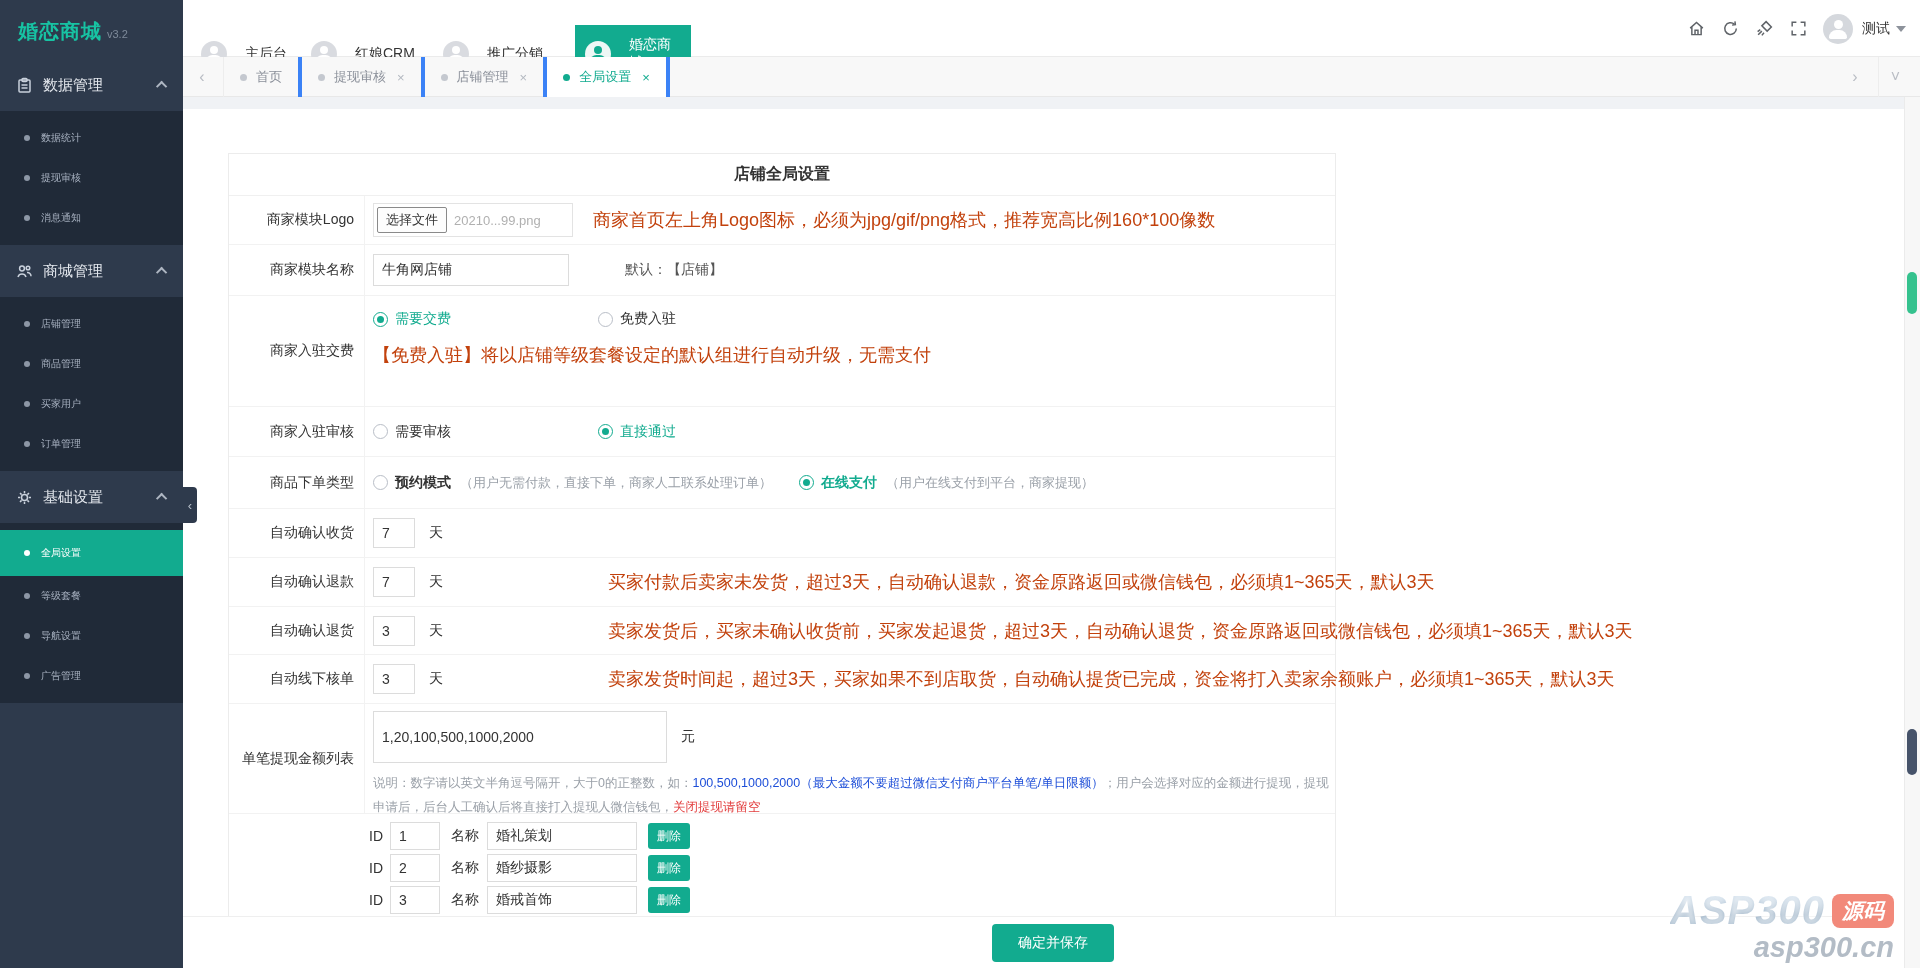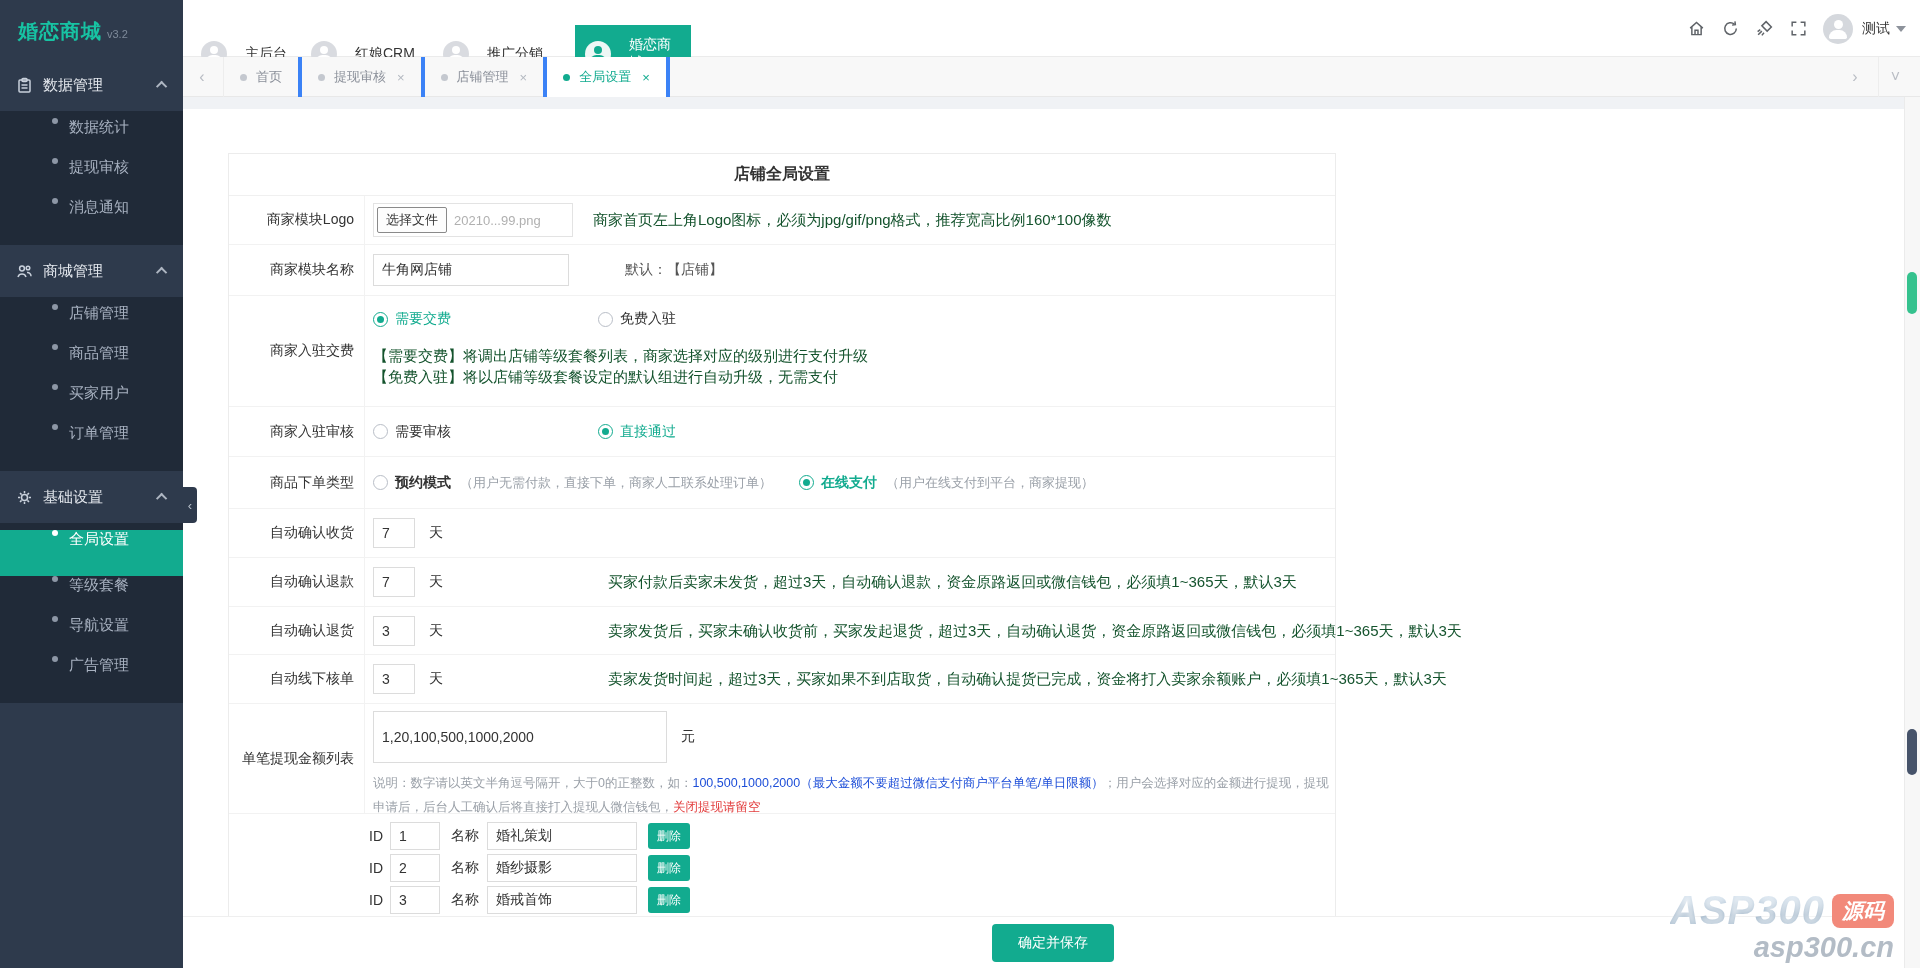--- a/index.html
+++ b/index.html
@@ -9,21 +9,21 @@
 
   
   .sidebar { position:absolute; left:0; top:0; width:183px; height:968px; background:#2e3a4c; z-index:4; }
   .logo-bar { height:59px; display:flex; align-items:baseline; padding:18px 0 0 18px; }
   .logo-title { color:#17c3a3; font-size:20px; font-weight:bold; letter-spacing:1px; }
   .logo-ver { color:#7e8a9a; font-size:11px; margin-left:5px; }
   .sec-hd { height:52px; display:flex; align-items:center; padding:0 16px; color:#e4e8ee; font-size:15px; cursor:pointer; }
   .sec-hd .s-ic { width:17px; height:17px; margin-right:10px; flex:none; }
   .chev-up { margin-left:auto; width:8px; height:8px; border-left:2px solid #aeb6c2; border-top:2px solid #aeb6c2; transform:rotate(45deg) translateY(2px); }
   .side-group { background:#202a38; padding:7px 0; }
-  .side-item { height:40px; display:flex; align-items:flex-start; padding-left:52px; color:#a7b1c0; font-size:15px; cursor:pointer; }
+  .side-item { height:40px; display:flex; align-items:center; padding-left:24px; color:#a7b1c0; font-size:10px; cursor:pointer; }
   .side-item .dot { width:6px; height:6px; border-radius:50%; background:#8d97a6; margin-right:11px; flex:none; }
   .side-item.active { background:#12ab8f; color:#fff; height:46px; }
   .side-item.active .dot { background:#fff; }
   .collapse-handle { position:absolute; left:183px; top:487px; width:14px; height:36px; background:#2e3a4c;
         border-radius:0 4px 4px 0; color:#b6bfca; display:flex; align-items:center; justify-content:center;
         font-size:13px; z-index:6; cursor:pointer; }
 
   
   .topnav { position:absolute; left:183px; top:0; right:0; height:57px; background:#fff; border-bottom:1px solid #ebebeb; z-index:3; }
   .app-tab { position:absolute; top:0; height:57px; display:flex; align-items:center; gap:18px; font-size:14px; color:#333; cursor:pointer; padding:16px 10px;margin-top:25px; }
@@ -57,21 +57,21 @@
 
   
   .content { position:absolute; left:183px; top:97px; right:0; bottom:0; background:#f0f2f5; }
   .panel { position:absolute; left:0; top:12px; right:16px; bottom:0; background:#fff; }
   .card { position:absolute; left:45px; top:44px; width:1108px; background:#fff; border:1px solid #ececec; }
   .title-row { height:42px; display:flex; align-items:center; justify-content:center; font-size:16px; font-weight:bold; color:#333; border-bottom:1px solid #f0f0f0; }
   .row { display:flex; border-bottom:1px solid #f2f2f2; }
   .lc { width:136px; flex:none; display:flex; align-items:center; justify-content:flex-end; padding-right:10px; font-size:14px; color:#333; border-right:1px solid #f2f2f2; }
   .cc { flex:1; position:relative; display:flex; align-items:center; padding-left:8px; }
   .cc.block { display:block; padding-top:0; }
-  .hint { font-size:15px; color:#14532d; white-space:nowrap; }
+  .hint { font-size:18px; color:#c2410c; white-space:nowrap; }
   .far-hint { position:absolute; left:243px; top:50%; transform:translateY(-50%); }
   .inp { border:1px solid #dcdcdc; height:32px; font-size:14px; color:#333; padding:0 8px; background:#fff; font-family:inherit; }
   .inp.day { width:42px; height:30px; }
   .inp.name { width:196px; }
   .inp.wd { width:294px; height:52px; }
   .file-box { width:200px; height:34px; border:1px solid #e3e3e3; display:flex; align-items:center; padding:0 3px; }
   .file-btn { border:1px solid #8a8a8a; background:#fdfdfd; border-radius:2px; font-size:13px; color:#333; padding:3px 8px; margin-right:7px; white-space:nowrap; cursor:pointer; }
   .file-name { font-size:13px; color:#b0b0b0; white-space:nowrap; }
   .rd { width:15px; height:15px; border-radius:50%; border:1px solid #b9bec7; background:#fff; position:relative; flex:none; display:inline-block; vertical-align:middle; cursor:pointer; }
   .rd.on { border-color:#12ab8f; }
@@ -308,21 +308,20 @@
             <span class="opt" style="width:225px;">
               <i class="rd on"></i>
               <span class="accent">需要交费</span>
             </span>
             <span class="opt">
               <i class="rd"></i>
               <span>免费入驻</span>
             </span>
           </div>
           <div style="margin-top:17px;">
-            <div class="hint" style="line-height:21px;">【需要交费】将调出店铺等级套餐列表，商家选择对应的级别进行支付升级</div>
             <div class="hint" style="line-height:21px;">【免费入驻】将以店铺等级套餐设定的默认组进行自动升级，无需支付</div>
           </div>
         </div>
       </div>
 
       <div class="row" style="height:50px;">
         <div class="lc">商家入驻审核</div>
         <div class="cc">
           <span class="opt" style="width:225px;">
             <i class="rd"></i>

